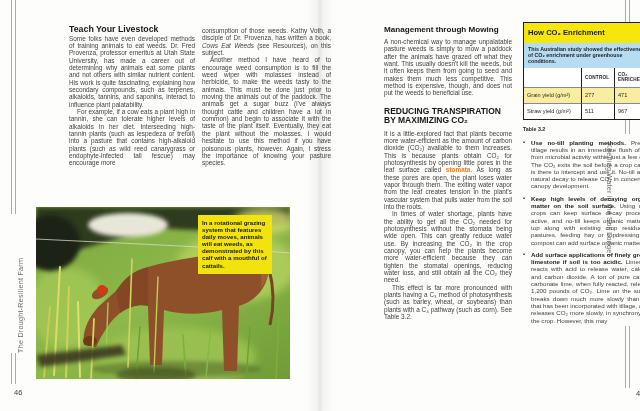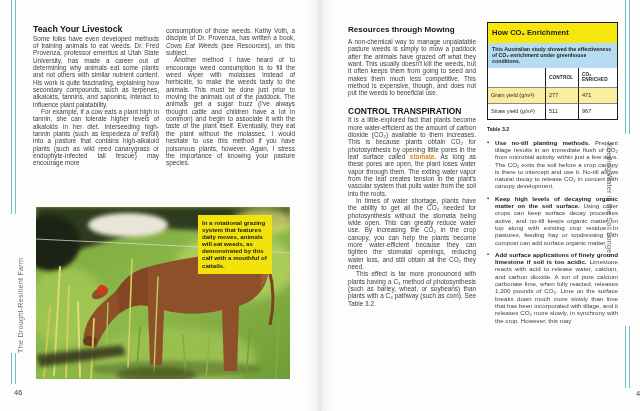--- a/index.html
+++ b/index.html
@@ -13,21 +13,21 @@
     background:linear-gradient(to right, rgba(0,0,0,0) 0%, rgba(0,0,0,0.04) 40%, rgba(0,0,0,0.09) 50%, rgba(0,0,0,0.04) 60%, rgba(0,0,0,0) 100%);
     pointer-events:none;
   }
   
   .vrule { position:absolute; width:3px; border-left:1px solid #66c4d6; border-right:1px solid #66c4d6; }
   .sidebar-text { position:absolute; font-size:7.2px; color:#6b6b6b; letter-spacing:0.25px; white-space:nowrap; }
   .sidebar-text.left  { left:16px; top:217px; height:136px; writing-mode:vertical-rl; transform:rotate(180deg); }
   .sidebar-text.right { left:605px; top:143px; height:178px; writing-mode:vertical-rl; }
   .page-num { position:absolute; font-size:7.5px; color:#3e3e3e; }
   
-  .col { position:absolute; }
+  .col { position:absolute;margin-left:36px; }
   .body-text p { margin:0; font-size:6.4px; line-height:7.35px; text-align:justify; color:#3e3e3e; }
   .body-text p.indent { text-indent:8px; }
   .article-heading { font-size:8.8px; line-height:9.6px; font-weight:bold; color:#161616; }
   .article-heading.mb { margin-bottom:5px; }
   .sub-heading { font-size:8.1px; line-height:9px; font-weight:bold; color:#161616; margin-bottom:4px; }
   .section-heading { font-size:8.5px; line-height:9.4px; font-weight:bold; color:#161616; margin-top:9px; }
   .section-heading.last { margin-bottom:4px; }
   .book-title { font-style:italic; }
   .stomata { color:#e6801c; font-weight:bold; }
   
@@ -136,23 +136,24 @@
 </div>
 
 <div>
 
   <div class="vrule" style="left:625px; top:0; height:134px;"></div>
   <div class="sidebar-text right">Keeping Water in the Soil Longer</div>
   <div class="vrule" style="left:625px; top:326px; height:62px;"></div>
   <div class="page-num" style="left:636px; top:389px;">47</div>
 
   <div class="col body-text" style="left:348px; top:25px; width:128px;">
-    <div class="sub-heading">Resources through Mowing</div>
+    <div class="sub-heading">Management through Mowing</div>
     <p>A non-chemical way to manage unpalatable pasture weeds is simply to mow a paddock after the animals have grazed off what they want. This usually doesn't kill the weeds, but it often keeps them from going to seed and makes them much less competitive. This method is expensive, though, and does not put the weeds to beneficial use.</p>
-    <div class="section-heading" style="margin-top:10px;">CONTROL TRANSPIRATION</div>
+    <div class="section-heading" style="margin-top:10px;">REDUCING TRANSPIRATION</div>
+    <div class="section-heading last" style="margin-top:0;">BY MAXIMIZING CO₂</div>
     <p><span>It is a little-explored fact that plants become more water-efficient as the amount of carbon dioxide (CO₂) available to them increases. This is because plants obtain CO₂ for photosynthesis by opening little pores in the leaf surface called </span><span class="stomata">stomata</span><span>. As long as these pores are open, the plant loses water vapor through them. The exiting water vapor from the leaf creates tension in the plant's vascular system that pulls water from the soil into the roots.</span></p>
     <p class="indent">In times of water shortage, plants have the ability to get all the CO₂ needed for photosynthesis without the stomata being wide open. This can greatly reduce water use. By increasing the CO₂ in the crop canopy, you can help the plants become more water-efficient because they can tighten the stomatal openings, reducing water loss, and still obtain all the CO₂ they need.</p>
     <p class="indent">This effect is far more pronounced with plants having a C₃ method of photosynthesis (such as barley, wheat, or soybeans) than plants with a C₄ pathway (such as corn). See Table 3.2.</p>
   </div>
 
   <div class="col" style="left:487px; top:22px; width:131px;">
 
     <div class="table-box">
       <div class="tbl-title">
         <div>How CO₂ Enrichment</div>

